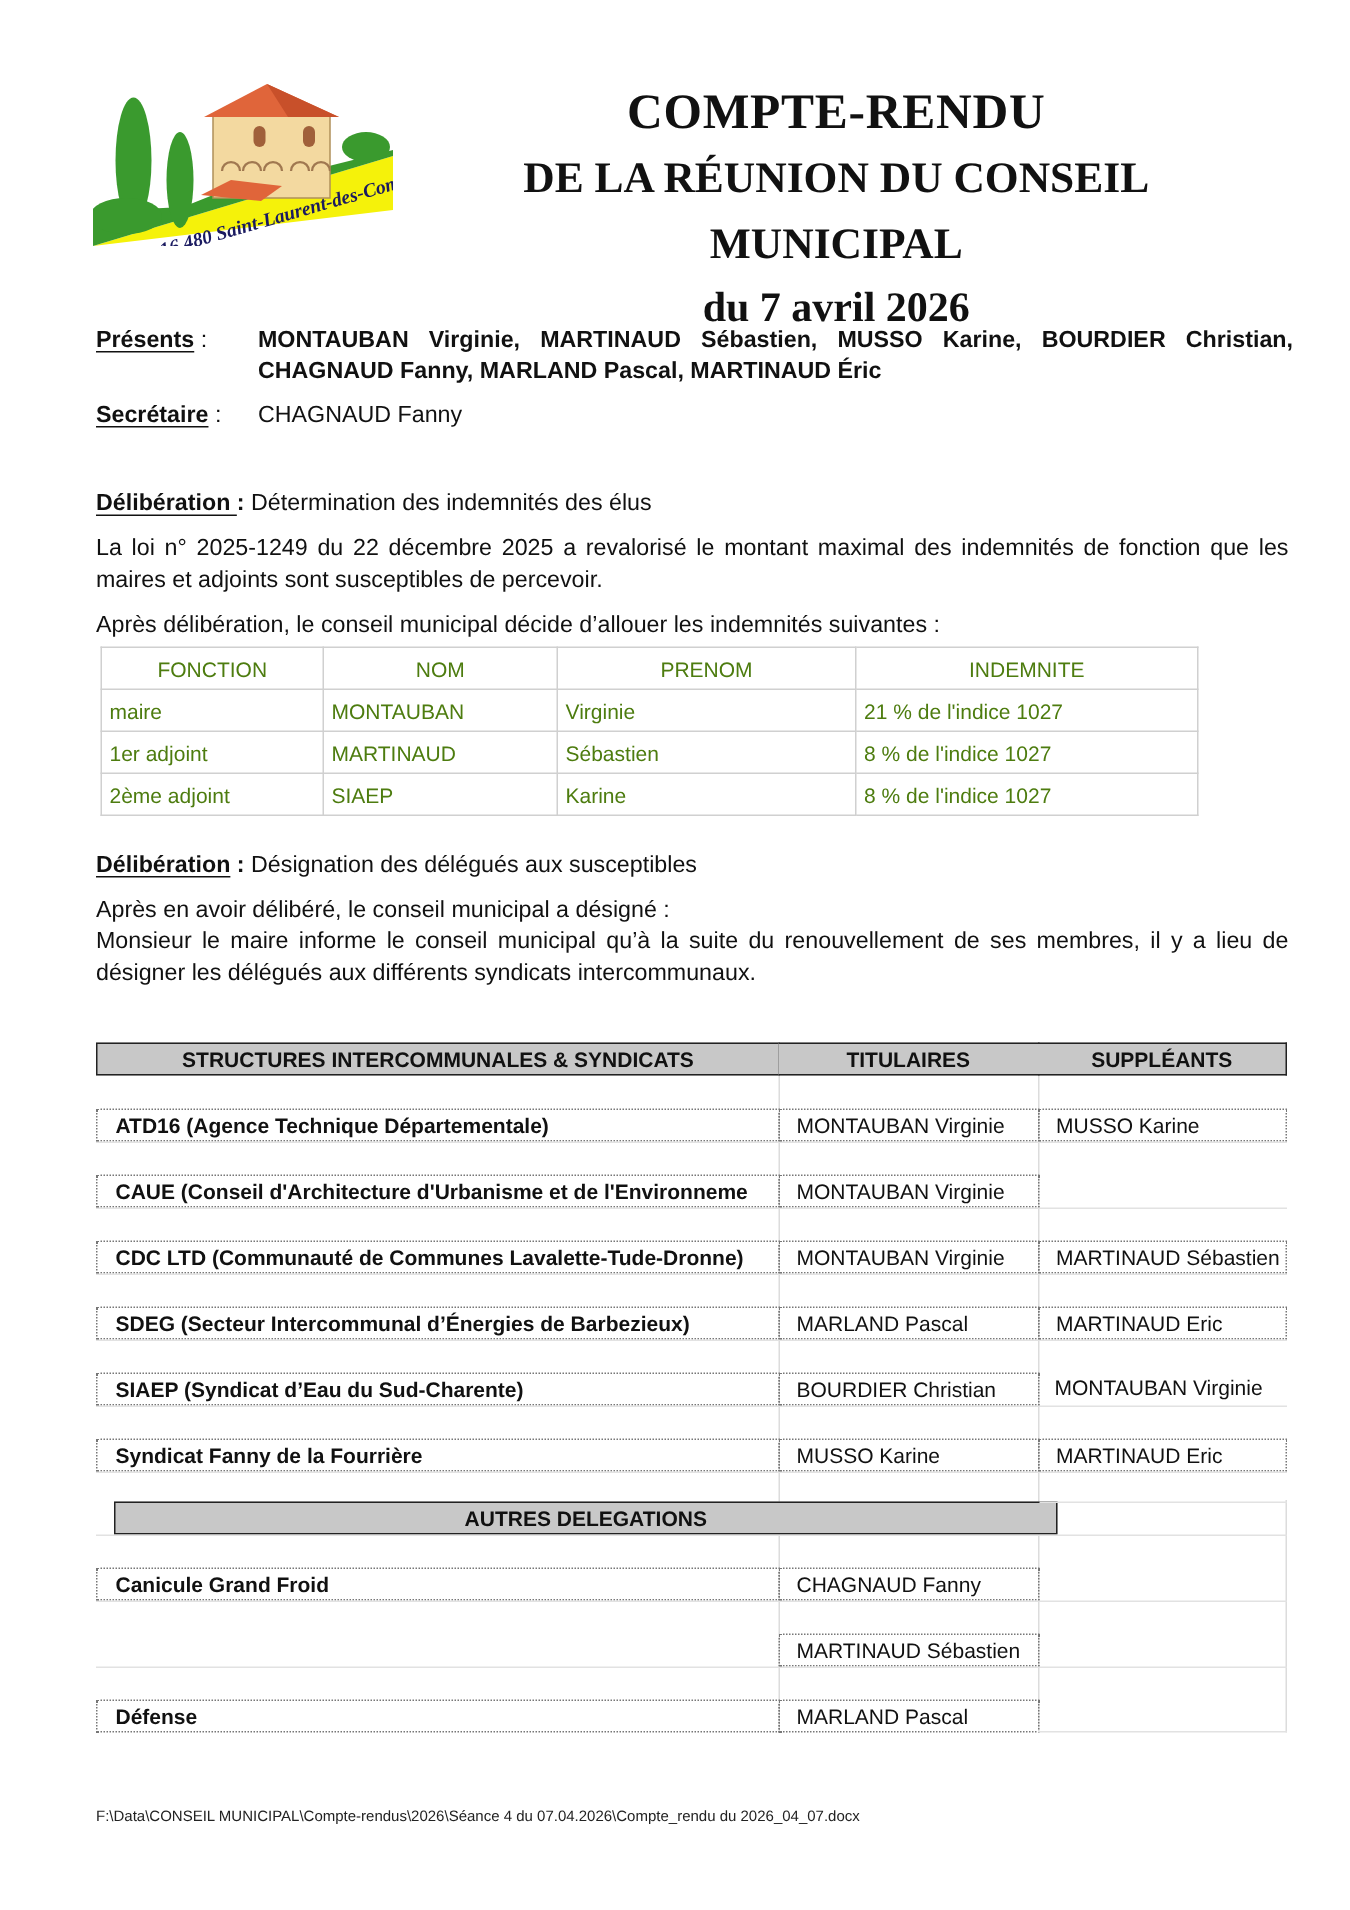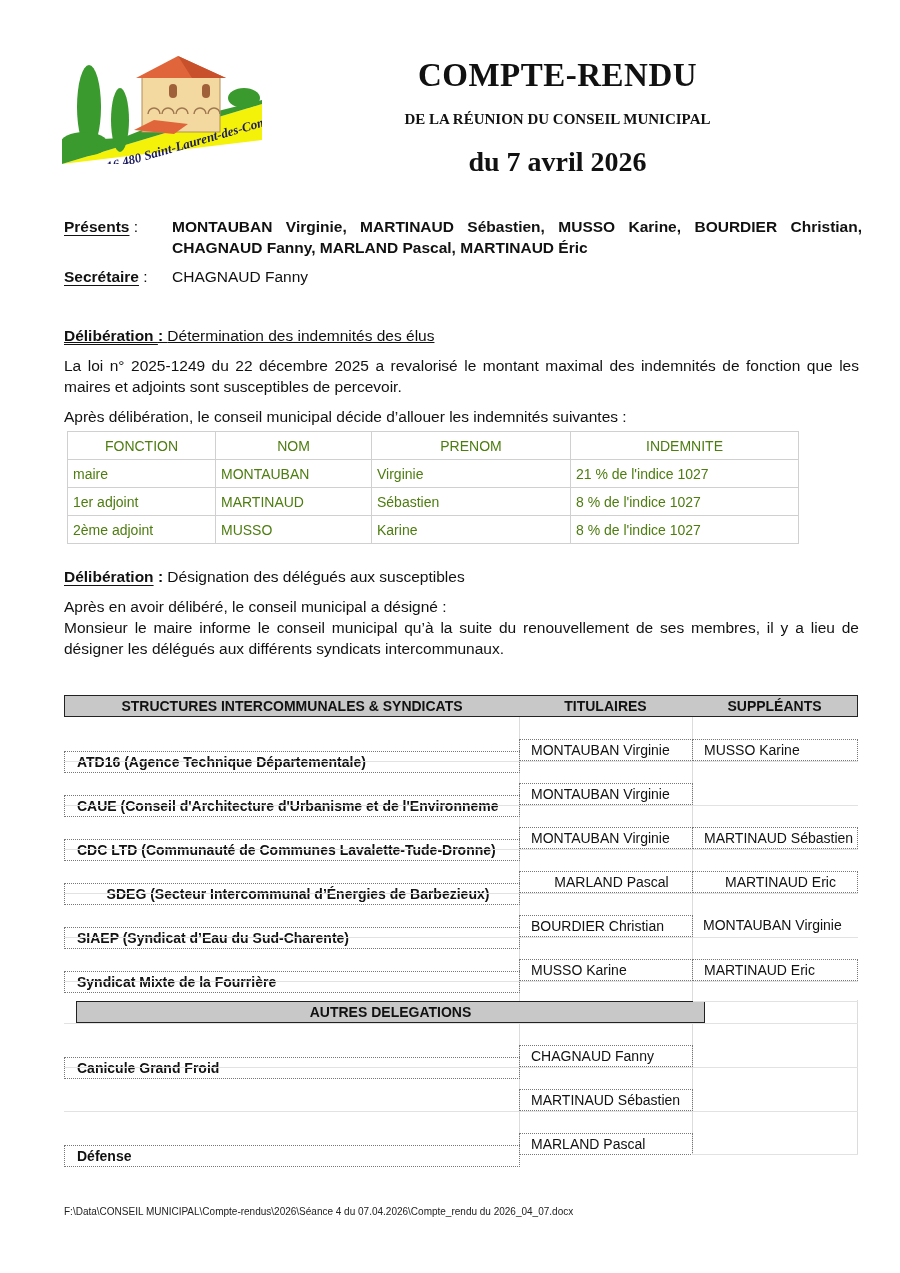--- a/index.html
+++ b/index.html
@@ -7,33 +7,33 @@
          font-family: "Liberation Sans", sans-serif; color: #111; }
   .abs { position: absolute; }
 
   
   .logo { left: 62px; top: 52px; width: 200px; height: 112px; }
 
   
   .title-block { left: 270px; top: 55px; width: 575px; text-align: center;
                  font-family: "Liberation Serif", serif; font-weight: bold; color: #111; }
   .t1 { font-size: 33px; line-height: 40px; letter-spacing: 0.5px; }
-  .t2 { font-size: 15px; line-height: 44px; margin-top: 2px; }
+  .t2 { font-size: 29px; line-height: 44px; margin-top: 2px; }
   .t3 { font-size: 28px; line-height: 42px; }
 
   
   .txt { font-family: "Liberation Sans", sans-serif; font-size: 15.5px; line-height: 21px;
          color: #111; }
   .lbl { font-weight: bold; text-decoration: underline; text-underline-offset: 3px; }
   .present-label { left: 64px; top: 216px; }
   .present-val { left: 172px; top: 216px; width: 690px; text-align: justify; text-align-last: left; font-weight: bold; }
   .secr-label { left: 64px; top: 266px; }
   .secr-val { left: 172px; top: 266px; }
 
-  .delib1 { left: 64px; top: 325px; text-decoration: underline; }
+  .delib1 { left: 64px; top: 325px; }
   .para1 { left: 64px; top: 355px; width: 795px; text-align: justify; text-align-last: left; }
   .para2 { left: 64px; top: 406px; }
 
   
   table.ind { position: absolute; left: 67px; top: 431px; border-collapse: collapse;
               font-family: "Liberation Sans", sans-serif; font-size: 14px; color: #4d7c0f; }
   table.ind td { border: 1px solid #d0d0d0; height: 28px; padding: 0 5px; box-sizing: border-box; }
   table.ind tr.head td { text-align: center; }
   .c1 { width: 148px; } .c2 { width: 156px; } .c3 { width: 199px; } .c4 { width: 228px; }
 
@@ -41,21 +41,21 @@
   .para3 { left: 64px; top: 596px; width: 795px; }
 
   
   .grid { left: 64px; top: 695px; width: 794px; height: 460px; }
   .row { position: absolute; left: 0; height: 22px; }
   .cell { position: absolute; top: 0; height: 22px; box-sizing: border-box;
           font-family: "Liberation Sans", sans-serif; font-size: 14px; line-height: 21px;
           white-space: nowrap; overflow: hidden; color: #111; }
   .hdr { background: #c8c8c8; border: 1px solid #222; font-weight: bold; text-align: center; }
   .dot { border: 1px dotted #777; }
-  .bold { font-weight: bold; padding-left: 12px; margin-top: 12px; }
+  .bold { font-weight: bold; padding-left: 12px; }
   .plain { padding-left: 11px; }
   .vline { position: absolute; width: 1px; background: #dcdcdc; }
   .hline { position: absolute; height: 1px; background: #e2e2e2; }
 
   .footer { left: 64px; top: 1206px; font-family: "Liberation Sans", sans-serif;
             font-size: 10px; color: #222; }
 </style>
 </head>
 <body>
 
@@ -115,21 +115,21 @@
     <td>21 % de  l'indice 1027</td>
   </tr>
   <tr>
     <td>1er adjoint</td>
     <td>MARTINAUD</td>
     <td>Sébastien</td>
     <td>8 % de  l'indice 1027</td>
   </tr>
   <tr>
     <td>2ème adjoint</td>
-    <td>MUSSO</td>
+    <td>SIAEP</td>
     <td>Karine</td>
     <td>8 % de  l'indice 1027</td>
   </tr>
 </tbody>
   </table>
 
 <div class="abs txt delib2">
   <span class="lbl">Délibération</span><span style="font-weight:bold"> : </span><span>Désignation des délégués aux susceptibles</span>
 </div>
 <div class="abs txt para3">
@@ -162,36 +162,36 @@
   </div>
   <div class="hline" style="top:110px; left:0; width:794px;"></div>
 
   <div class="row" style="top:132px; width:794px;">
     <div class="cell dot bold" style="left:0; width:456px;">CDC LTD (Communauté de Communes Lavalette-Tude-Dronne)</div>
     <div class="cell dot plain" style="left:455px; width:174px;">MONTAUBAN Virginie</div>
     <div class="cell dot plain" style="left:628px; width:166px;">MARTINAUD Sébastien</div>
   </div>
   <div class="hline" style="top:154px; left:0; width:794px;"></div>
 
-  <div class="row" style="top:176px; width:794px;text-align:center;">
+  <div class="row" style="top:176px; width:794px;">
     <div class="cell dot bold" style="left:0; width:456px;">SDEG (Secteur Intercommunal d’Énergies de Barbezieux)</div>
     <div class="cell dot plain" style="left:455px; width:174px;">MARLAND Pascal</div>
     <div class="cell dot plain" style="left:628px; width:166px;">MARTINAUD Eric</div>
   </div>
   <div class="hline" style="top:198px; left:0; width:794px;"></div>
 
   <div class="row" style="top:220px; width:794px;">
     <div class="cell dot bold" style="left:0; width:456px;">SIAEP (Syndicat d’Eau du Sud-Charente)</div>
     <div class="cell dot plain" style="left:455px; width:174px;">BOURDIER Christian</div>
     <div class="cell dot plain" style="left:628px; width:166px; border:none;">MONTAUBAN Virginie</div>
   </div>
   <div class="hline" style="top:242px; left:0; width:794px;"></div>
 
   <div class="row" style="top:264px; width:794px;">
-    <div class="cell dot bold" style="left:0; width:456px;">Syndicat Mixte de la Fourrière</div>
+    <div class="cell dot bold" style="left:0; width:456px;">Syndicat Fanny de la Fourrière</div>
     <div class="cell dot plain" style="left:455px; width:174px;">MUSSO Karine</div>
     <div class="cell dot plain" style="left:628px; width:166px;">MARTINAUD Eric</div>
   </div>
   <div class="hline" style="top:286px; left:0; width:794px;"></div>
 
   <div class="row" style="top:306px; width:794px;">
     <div class="cell hdr" style="left:0; width:629px;margin-left:12px;">AUTRES DELEGATIONS</div>
   </div>
   <div class="hline" style="top:306px; left:629px; width:165px;"></div>
   <div class="hline" style="top:328px; left:0; width:794px;"></div>

